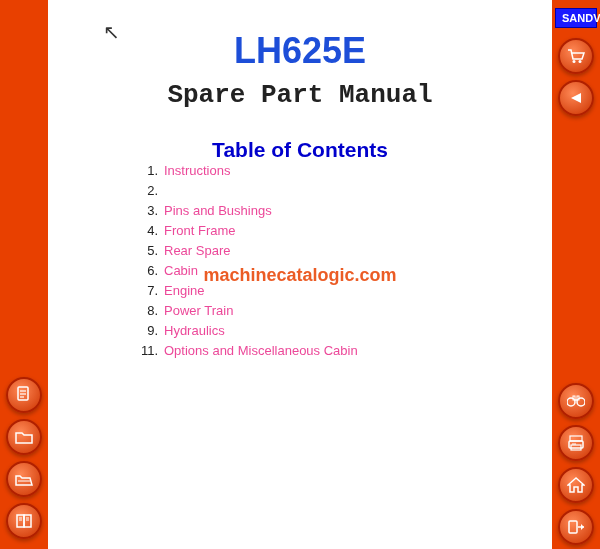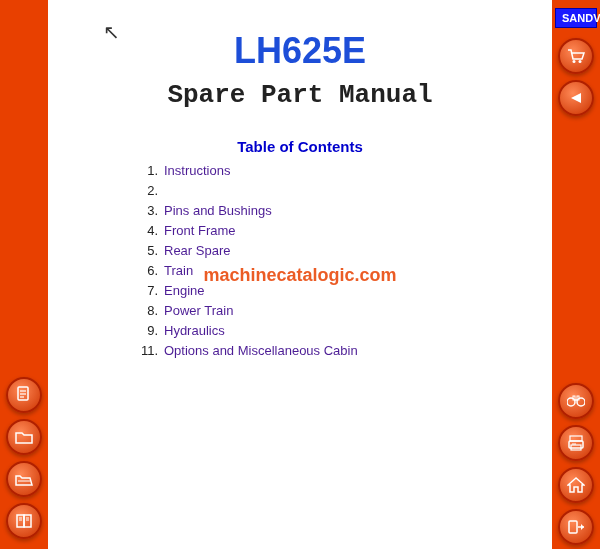--- a/index.html
+++ b/index.html
@@ -67,24 +67,24 @@
 
     .title-sub {
       font-size: 26px;
       font-weight: bold;
       color: #222;
       margin-bottom: 28px;
       font-family: Liberation Mono, monospace;
     }
 
     .toc-title {
-      font-size: 15px;
+      font-size: 21px;
       font-weight: bold;
       color: #0000cc;
-      margin-bottom: 8px;
+      margin-bottom: 1px;
     }
 
     .toc-list {
       list-style: none;
       width: 100%;
       max-width: 340px;
     }
 
     .toc-list li {
       margin-bottom: 5px;
@@ -95,21 +95,21 @@
     }
 
     .toc-list li .num {
       color: #222;
       min-width: 28px;
       text-align: right;
       margin-right: 6px;
     }
 
     .toc-list li a, .toc-list li span.link {
-      color: #4c1d95;
+      color: #ec4899;
       text-decoration: none;
       cursor: pointer;
     }
 
     .watermark {
       position: absolute;
       top: 50%;
       left: 50%;
       transform: translate(-50%, -50%);
       font-size: 18px;
@@ -272,21 +272,21 @@
       <li>
         <span class="num">4.</span>
         <span class="link">Front Frame</span>
       </li>
       <li>
         <span class="num">5.</span>
         <span class="link">Rear Spare</span>
       </li>
       <li>
         <span class="num">6.</span>
-        <span class="link">Train</span>
+        <span class="link">Cabin</span>
       </li>
       <li>
         <span class="num">7.</span>
         <span class="link">Engine</span>
       </li>
       <li>
         <span class="num">8.</span>
         <span class="link">Power Train</span>
       </li>
       <li>

